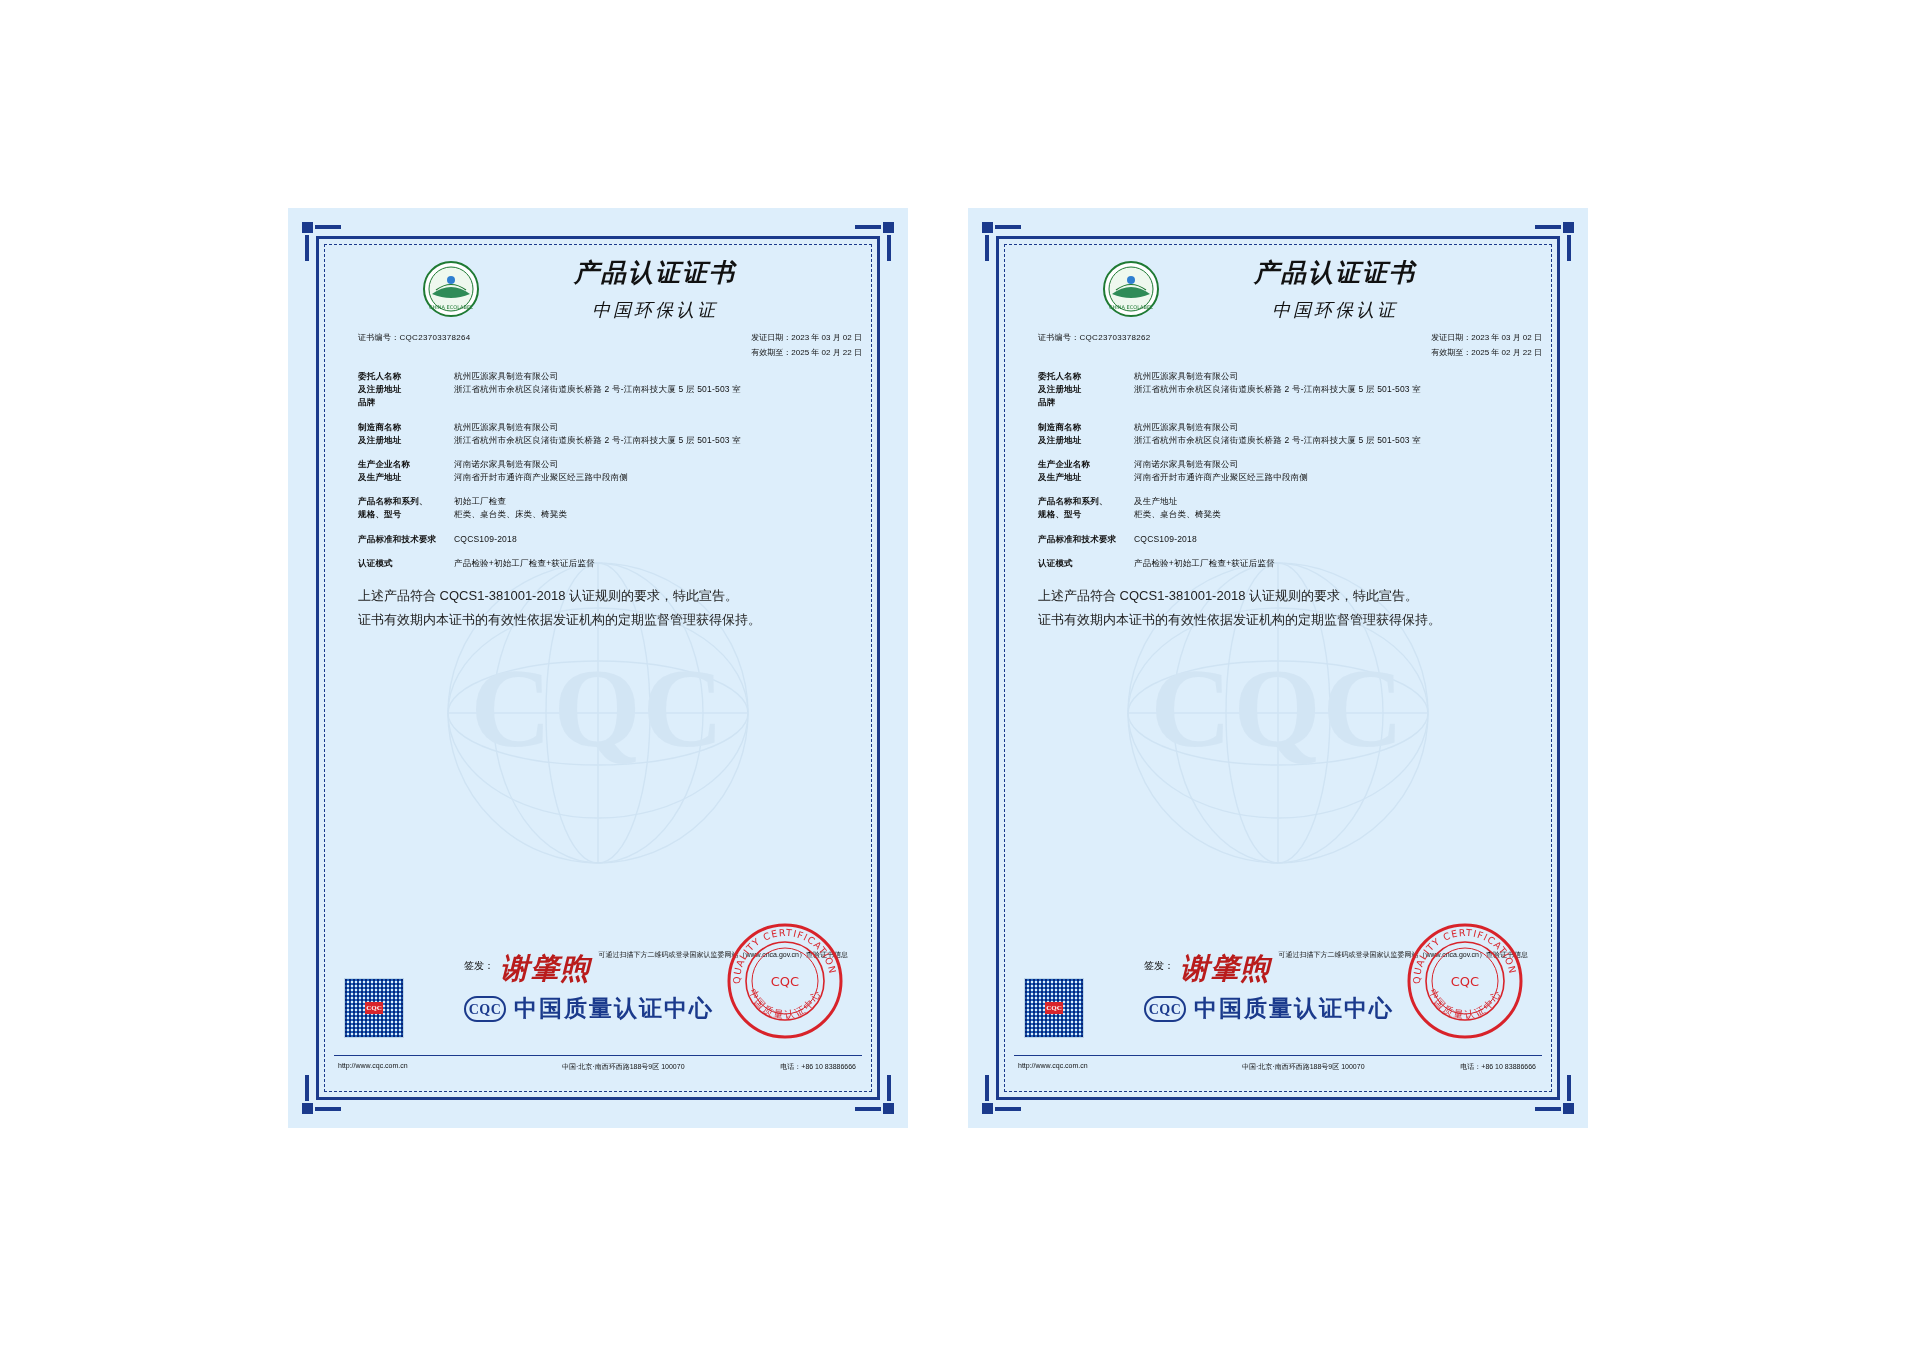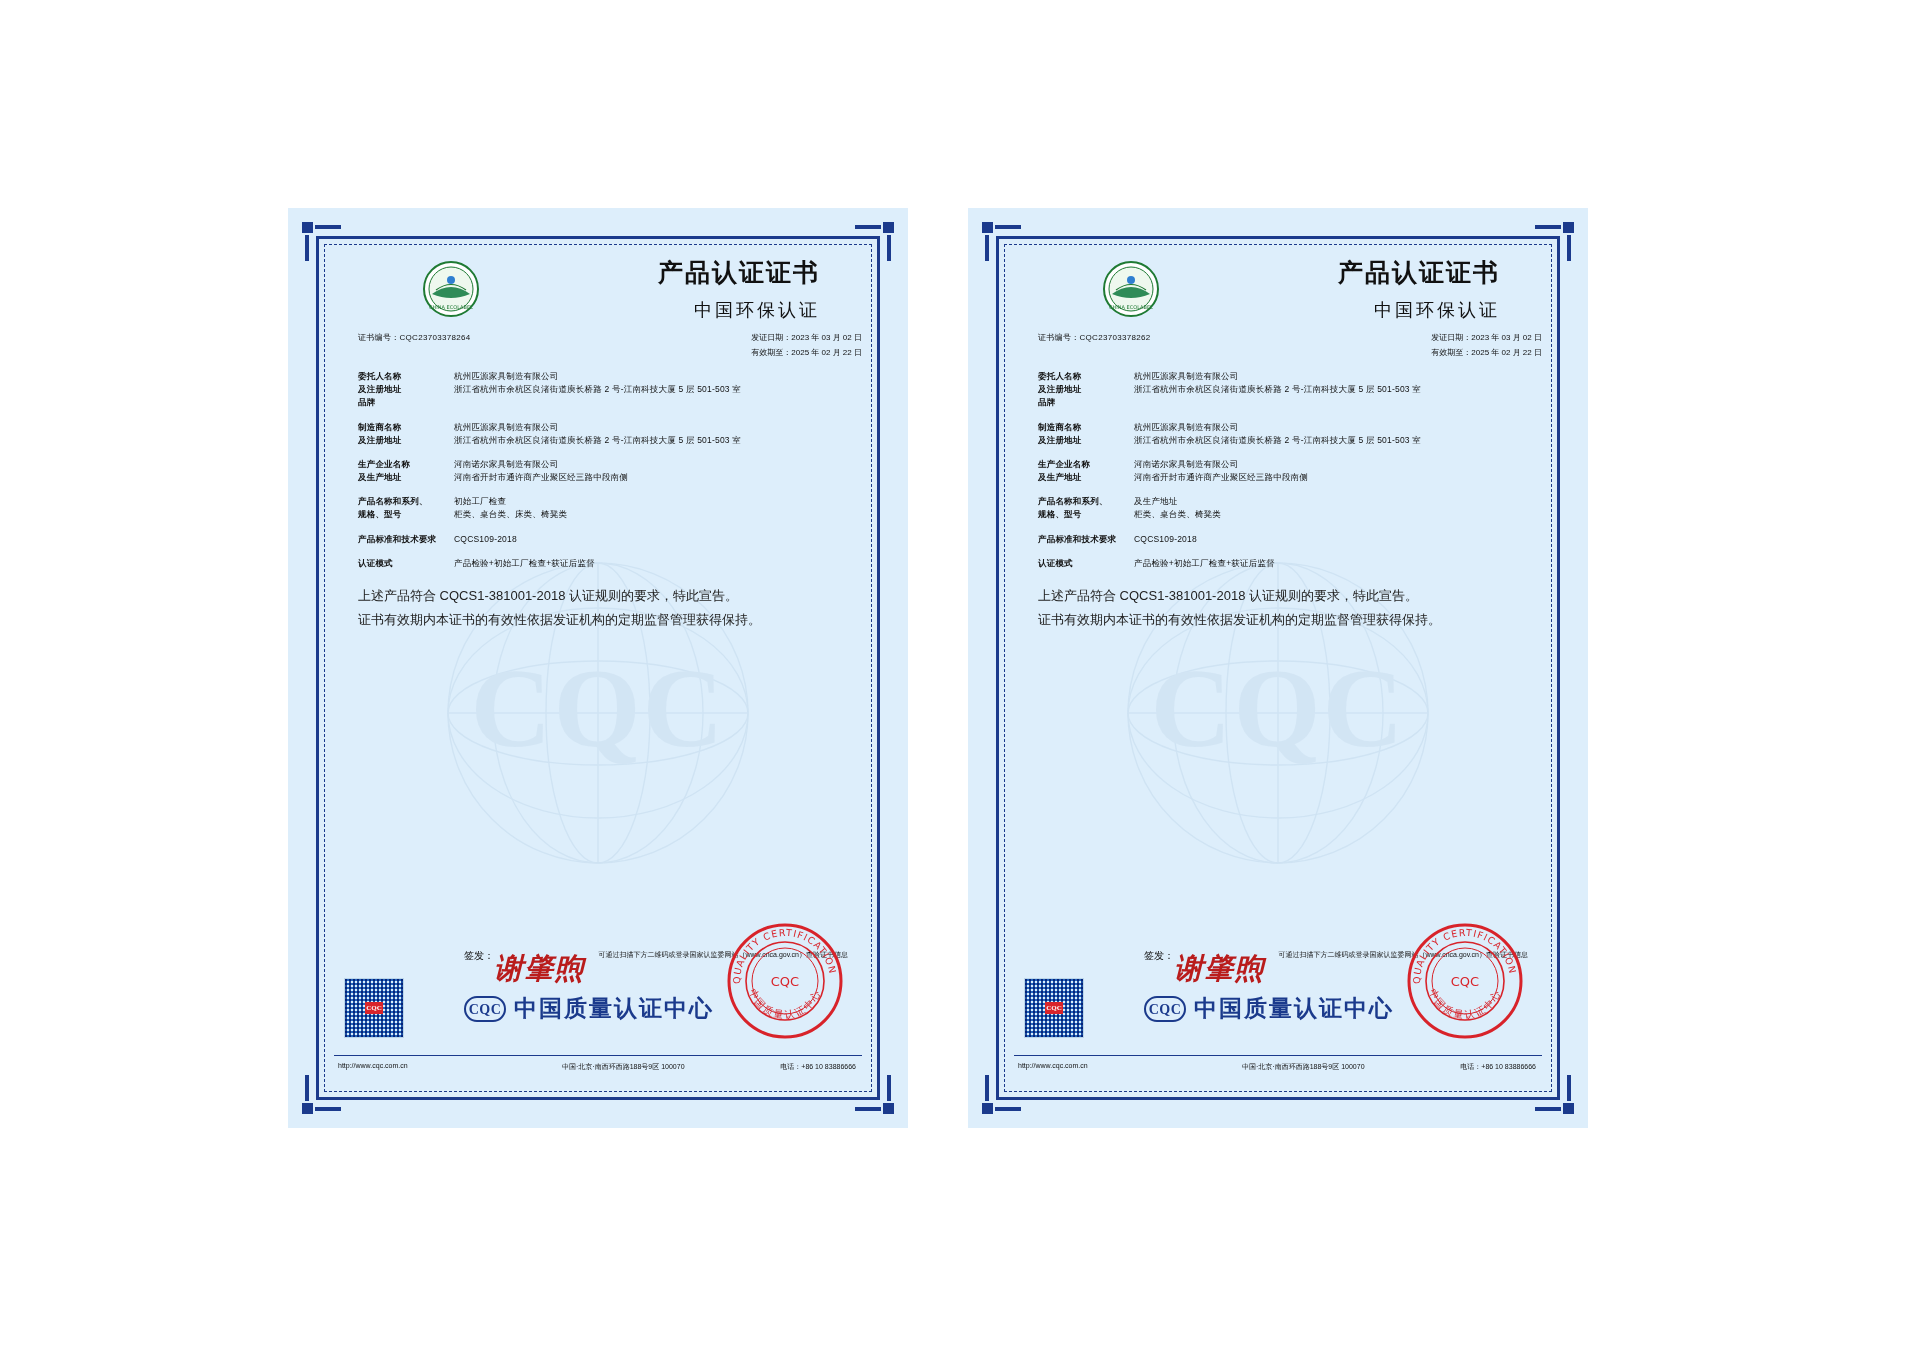--- a/index.html
+++ b/index.html
@@ -105,21 +105,22 @@
   }
   .emblem {
     position: absolute;
     left: 88px; top: 2px;
     width: 58px; height: 58px;
   }
   .title-block {
     position: absolute;
     left: 156px; top: 0;
     width: 330px;
-    text-align: right;
+    text-align: center;
+    font-style: italic;
   }
   .title-main {
     font-family: "Liberation Serif", serif;
     font-size: 25px;
     font-weight: bold;
     color: #111;
     letter-spacing: 2px;
     line-height: 1.2;
   }
   .title-sub {
@@ -224,21 +225,22 @@
     font-family: "Liberation Serif", serif;
   }
   .sign-block {
     position: absolute;
     left: 130px;
     bottom: 58px;
     width: 300px;
   }
   .sign-row {
     display: flex;
-    align-items: flex-start;
+    align-items: center;
+    gap: 6px;
   }
   .sign-label {
     font-size: 10px;
     color: #111;
     padding-bottom: 6px;
   }
   .sign-name {
     font-family: "Liberation Serif", serif;
     font-size: 29px;
     font-weight: bold;

